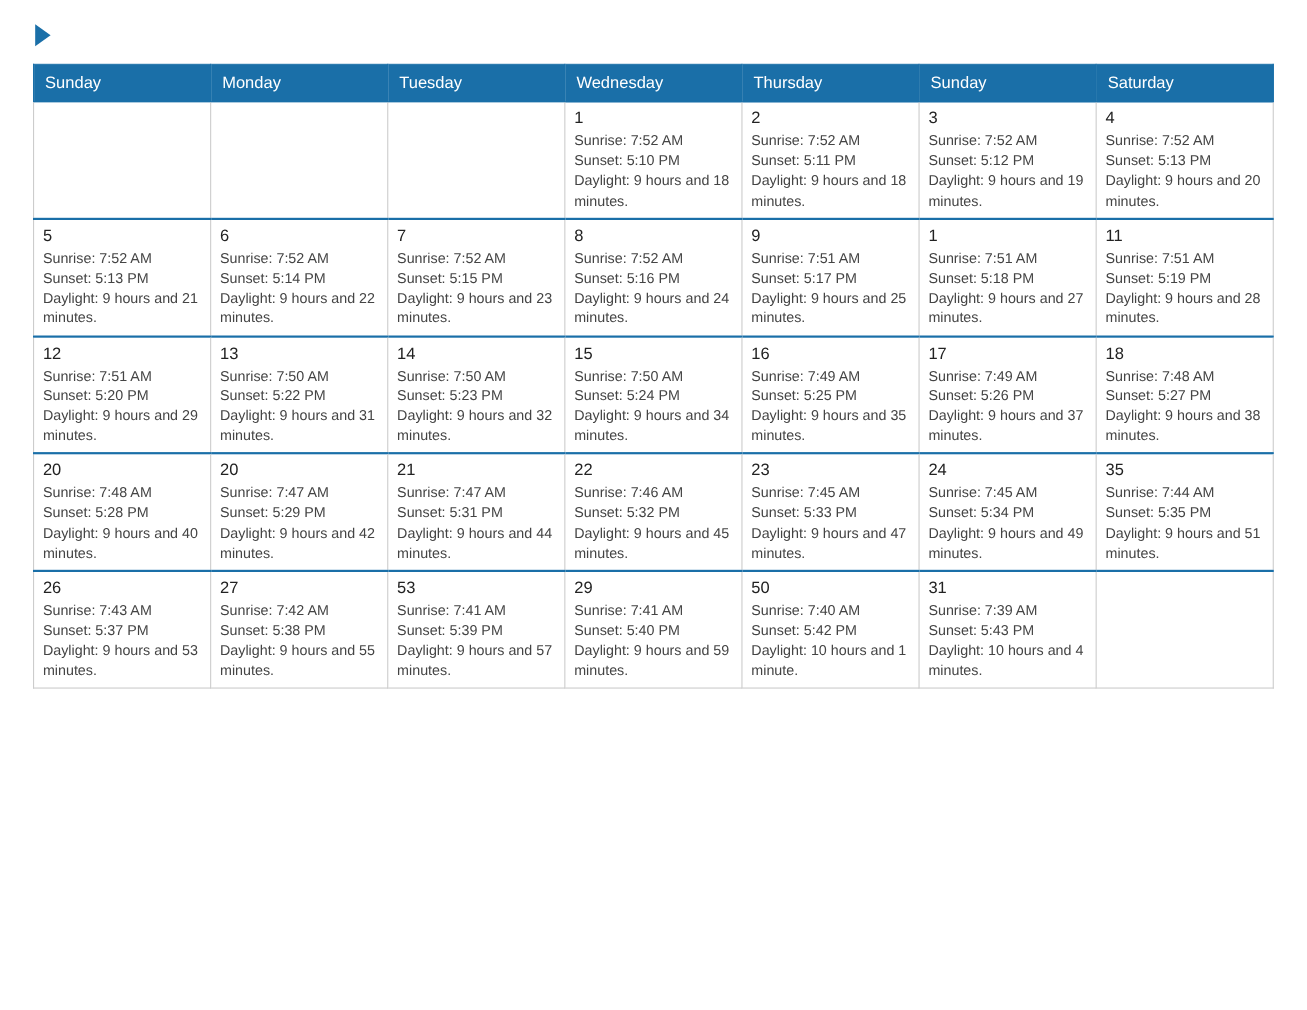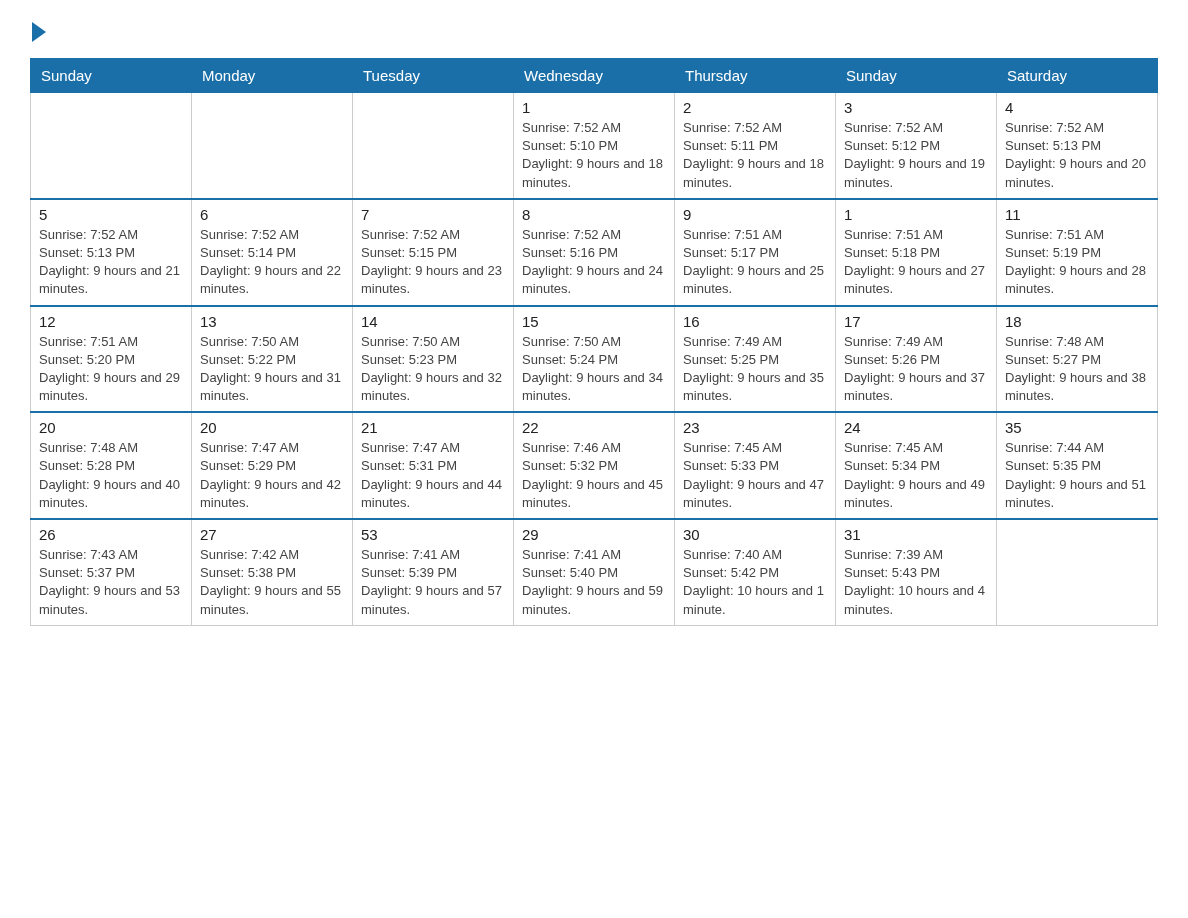--- a/index.html
+++ b/index.html
@@ -251,21 +251,21 @@
         </td>
         <td>
           <div class="day-number">53</div>
           <div class="day-info">Sunrise: 7:41 AM<br>Sunset: 5:39 PM<br>Daylight: 9 hours and 57 minutes.</div>
         </td>
         <td>
           <div class="day-number">29</div>
           <div class="day-info">Sunrise: 7:41 AM<br>Sunset: 5:40 PM<br>Daylight: 9 hours and 59 minutes.</div>
         </td>
         <td>
-          <div class="day-number">30</div>
+          <div class="day-number">50</div>
           <div class="day-info">Sunrise: 7:40 AM<br>Sunset: 5:42 PM<br>Daylight: 10 hours and 1 minute.</div>
         </td>
         <td>
           <div class="day-number">31</div>
           <div class="day-info">Sunrise: 7:39 AM<br>Sunset: 5:43 PM<br>Daylight: 10 hours and 4 minutes.</div>
         </td>
         <td class="empty-cell"></td>
       </tr>
     </tbody>
 </table>

